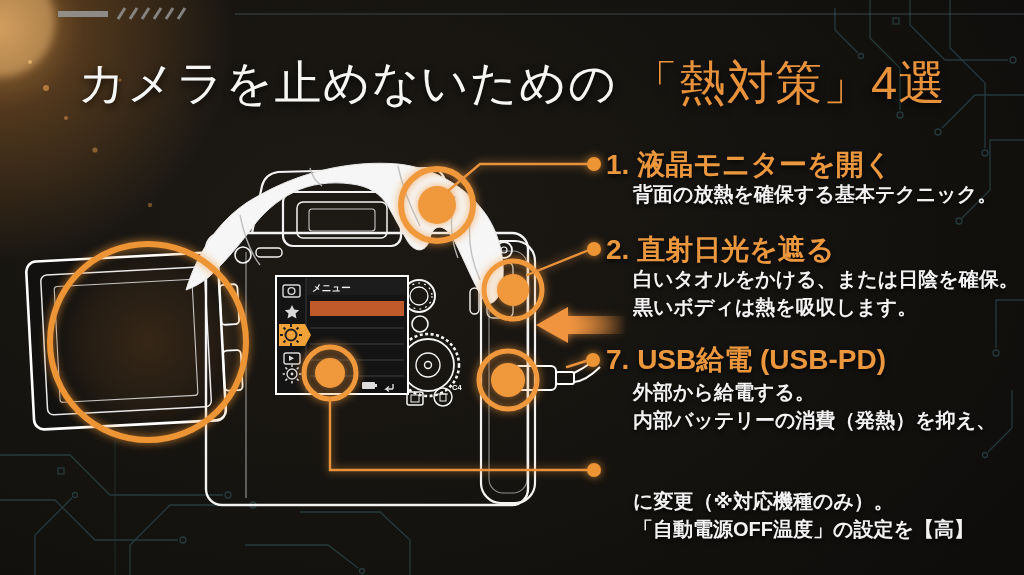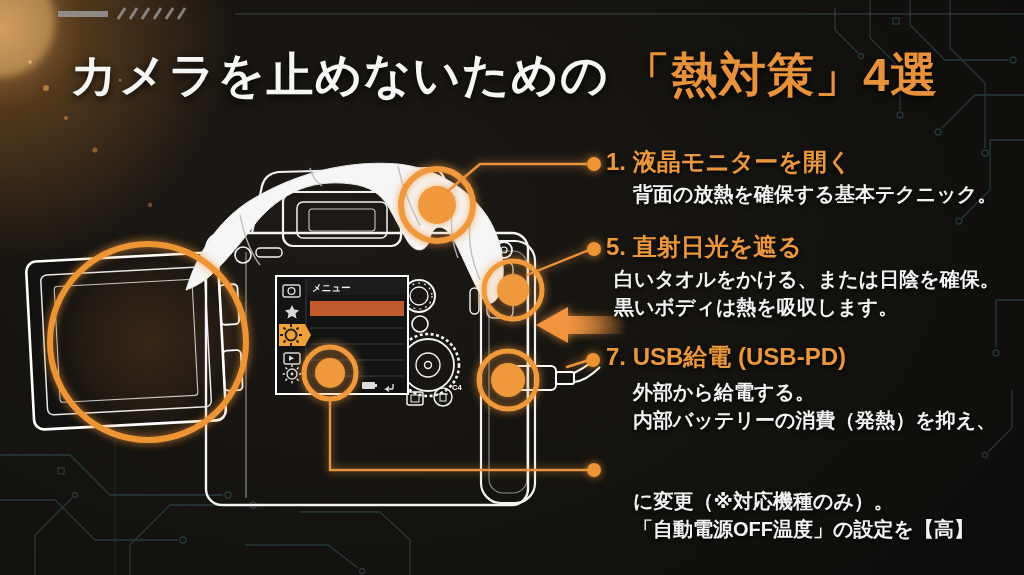--- a/index.html
+++ b/index.html
@@ -3,37 +3,37 @@
 <meta charset="utf-8">
 <style>
   html,body{margin:0;padding:0;background:#000;}
   .stage{
     position:relative;width:1024px;height:575px;overflow:hidden;
     background:radial-gradient(ellipse 900px 600px at 32% 38%, #1d1a16 0%, #15130f 52%, #0d0c0b 100%);
     font-family:"Liberation Sans","DejaVu Sans",sans-serif;
   }
   .layer{position:absolute;left:0;top:0;}
   .title{
-    position:absolute;left:70px;top:48px;margin:0;white-space:nowrap;
-    font-size:47px;font-weight:700;letter-spacing:1px;line-height:1.15;
+    position:absolute;left:70px;top:48px;margin:8px;white-space:nowrap;
+    font-size:47px;font-weight:400;letter-spacing:1px;line-height:1.15;
     color:#f6f6f4;text-shadow:0 3px 8px rgba(0,0,0,.85);
   }
   .title .accent{color:#e8923c;margin-left:14px;}
   .heading{
     position:absolute;white-space:nowrap;
-    font-size:24px;font-weight:800;color:#ea973e;
+    font-size:28px;font-weight:800;color:#ea973e;
     text-shadow:0 2px 5px rgba(0,0,0,.8);
   }
   .desc{
     position:absolute;white-space:nowrap;
     font-size:20px;line-height:27.5px;font-weight:700;color:#f2f2f2;
     text-shadow:0 2px 4px rgba(0,0,0,.85);
   }
   .h1{left:606px;top:146px}.d1{left:633px;top:181px}
-  .h2{left:606px;top:231px}.d2{left:614px;top:266px}
+  .h2{left:606px;top:231px}.d2{left:633px;top:266px}
   .h3{left:606px;top:341px}.d3{left:633px;top:379px}
   .h4{left:606px;top:453px}.d4{left:633px;top:488px}
   svg text{font-family:"Liberation Sans","DejaVu Sans",sans-serif;}
 </style>
 </head>
 <body>
 
 <div class="stage">
 
   <svg class="layer" width="1024" height="575" viewBox="0 0 1024 575">
@@ -275,21 +275,21 @@
     <use href="#annot"></use>
   </svg>
 
   <h1 class="title"><span>カメラを止めないための</span><span class="accent">「熱対策」4選</span></h1>
 
   <div class="heading h1">1. 液晶モニターを開く</div>
   <div class="desc d1">
     <div>背面の放熱を確保する基本テクニック。</div>
   </div>
 
-  <div class="heading h2">5. 直射日光を遮る</div>
+  <div class="heading h2">2. 直射日光を遮る</div>
   <div class="desc d2">
     <div>白いタオルをかける、または日陰を確保。</div>
     <div>黒いボディは熱を吸収します。</div>
   </div>
 
   <div class="heading h3">7. USB給電 (USB-PD)</div>
   <div class="desc d3">
     <div>外部から給電する。</div>
     <div>内部バッテリーの消費（発熱）を抑え、</div>
   </div>

